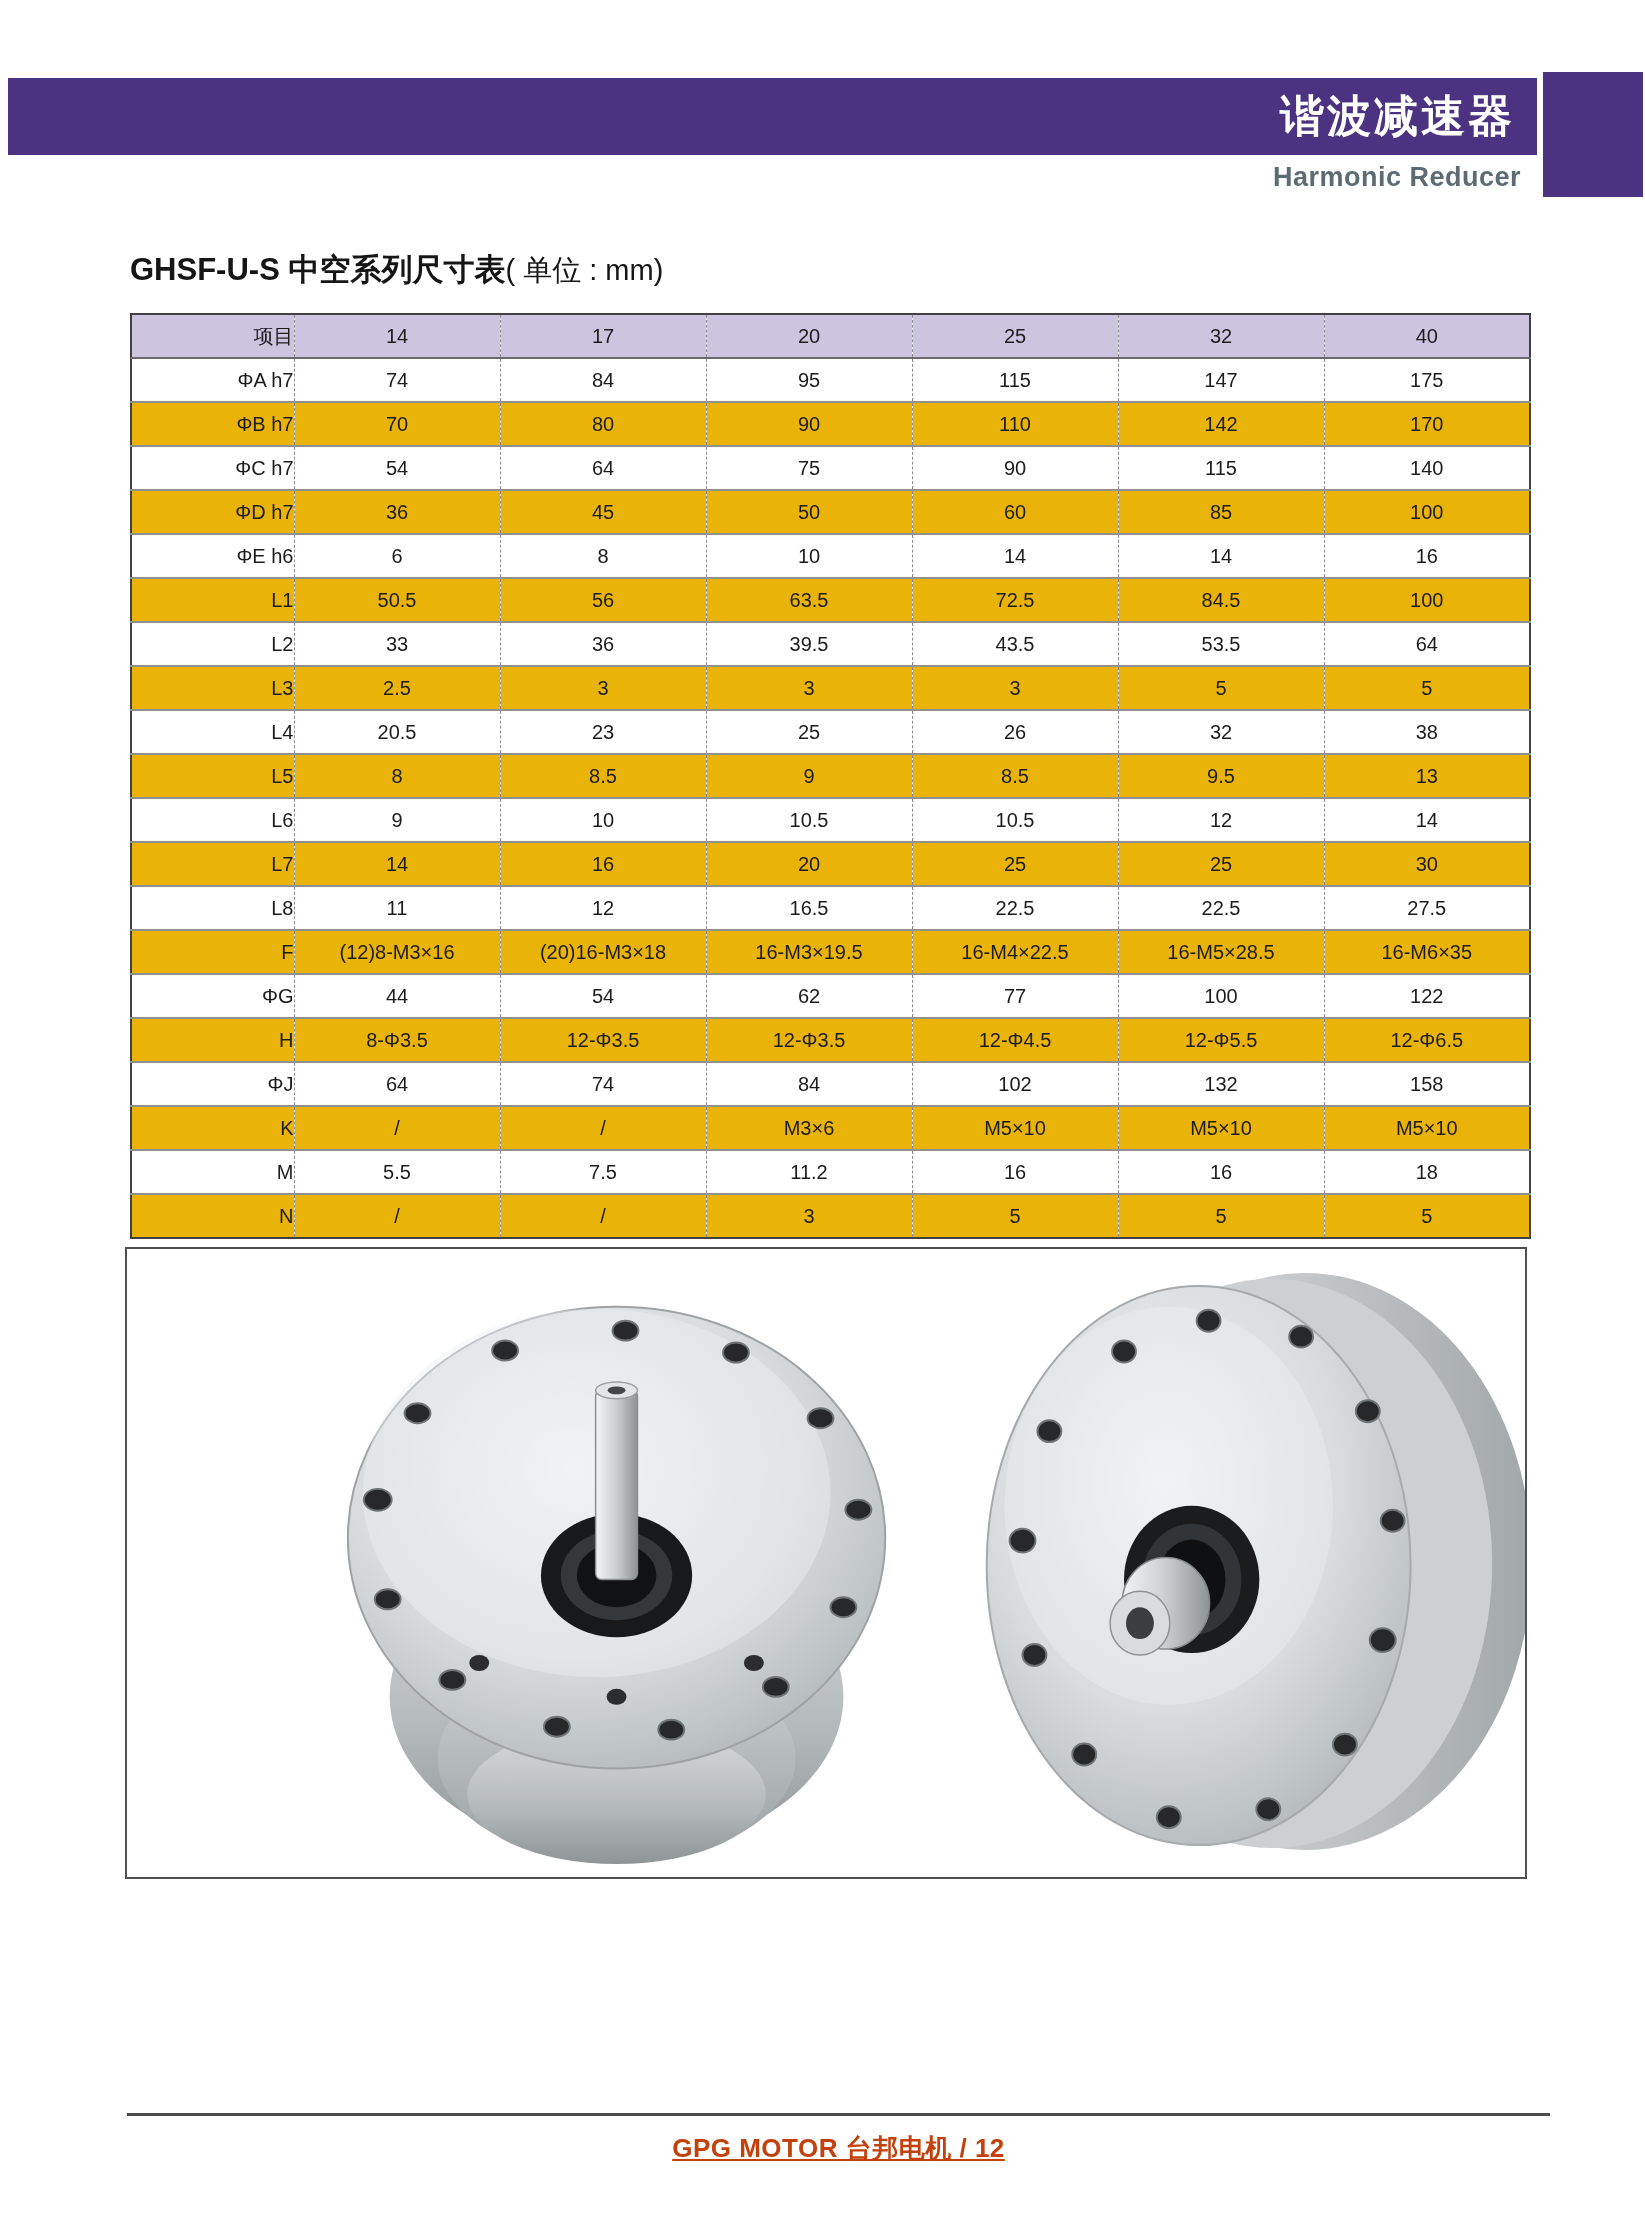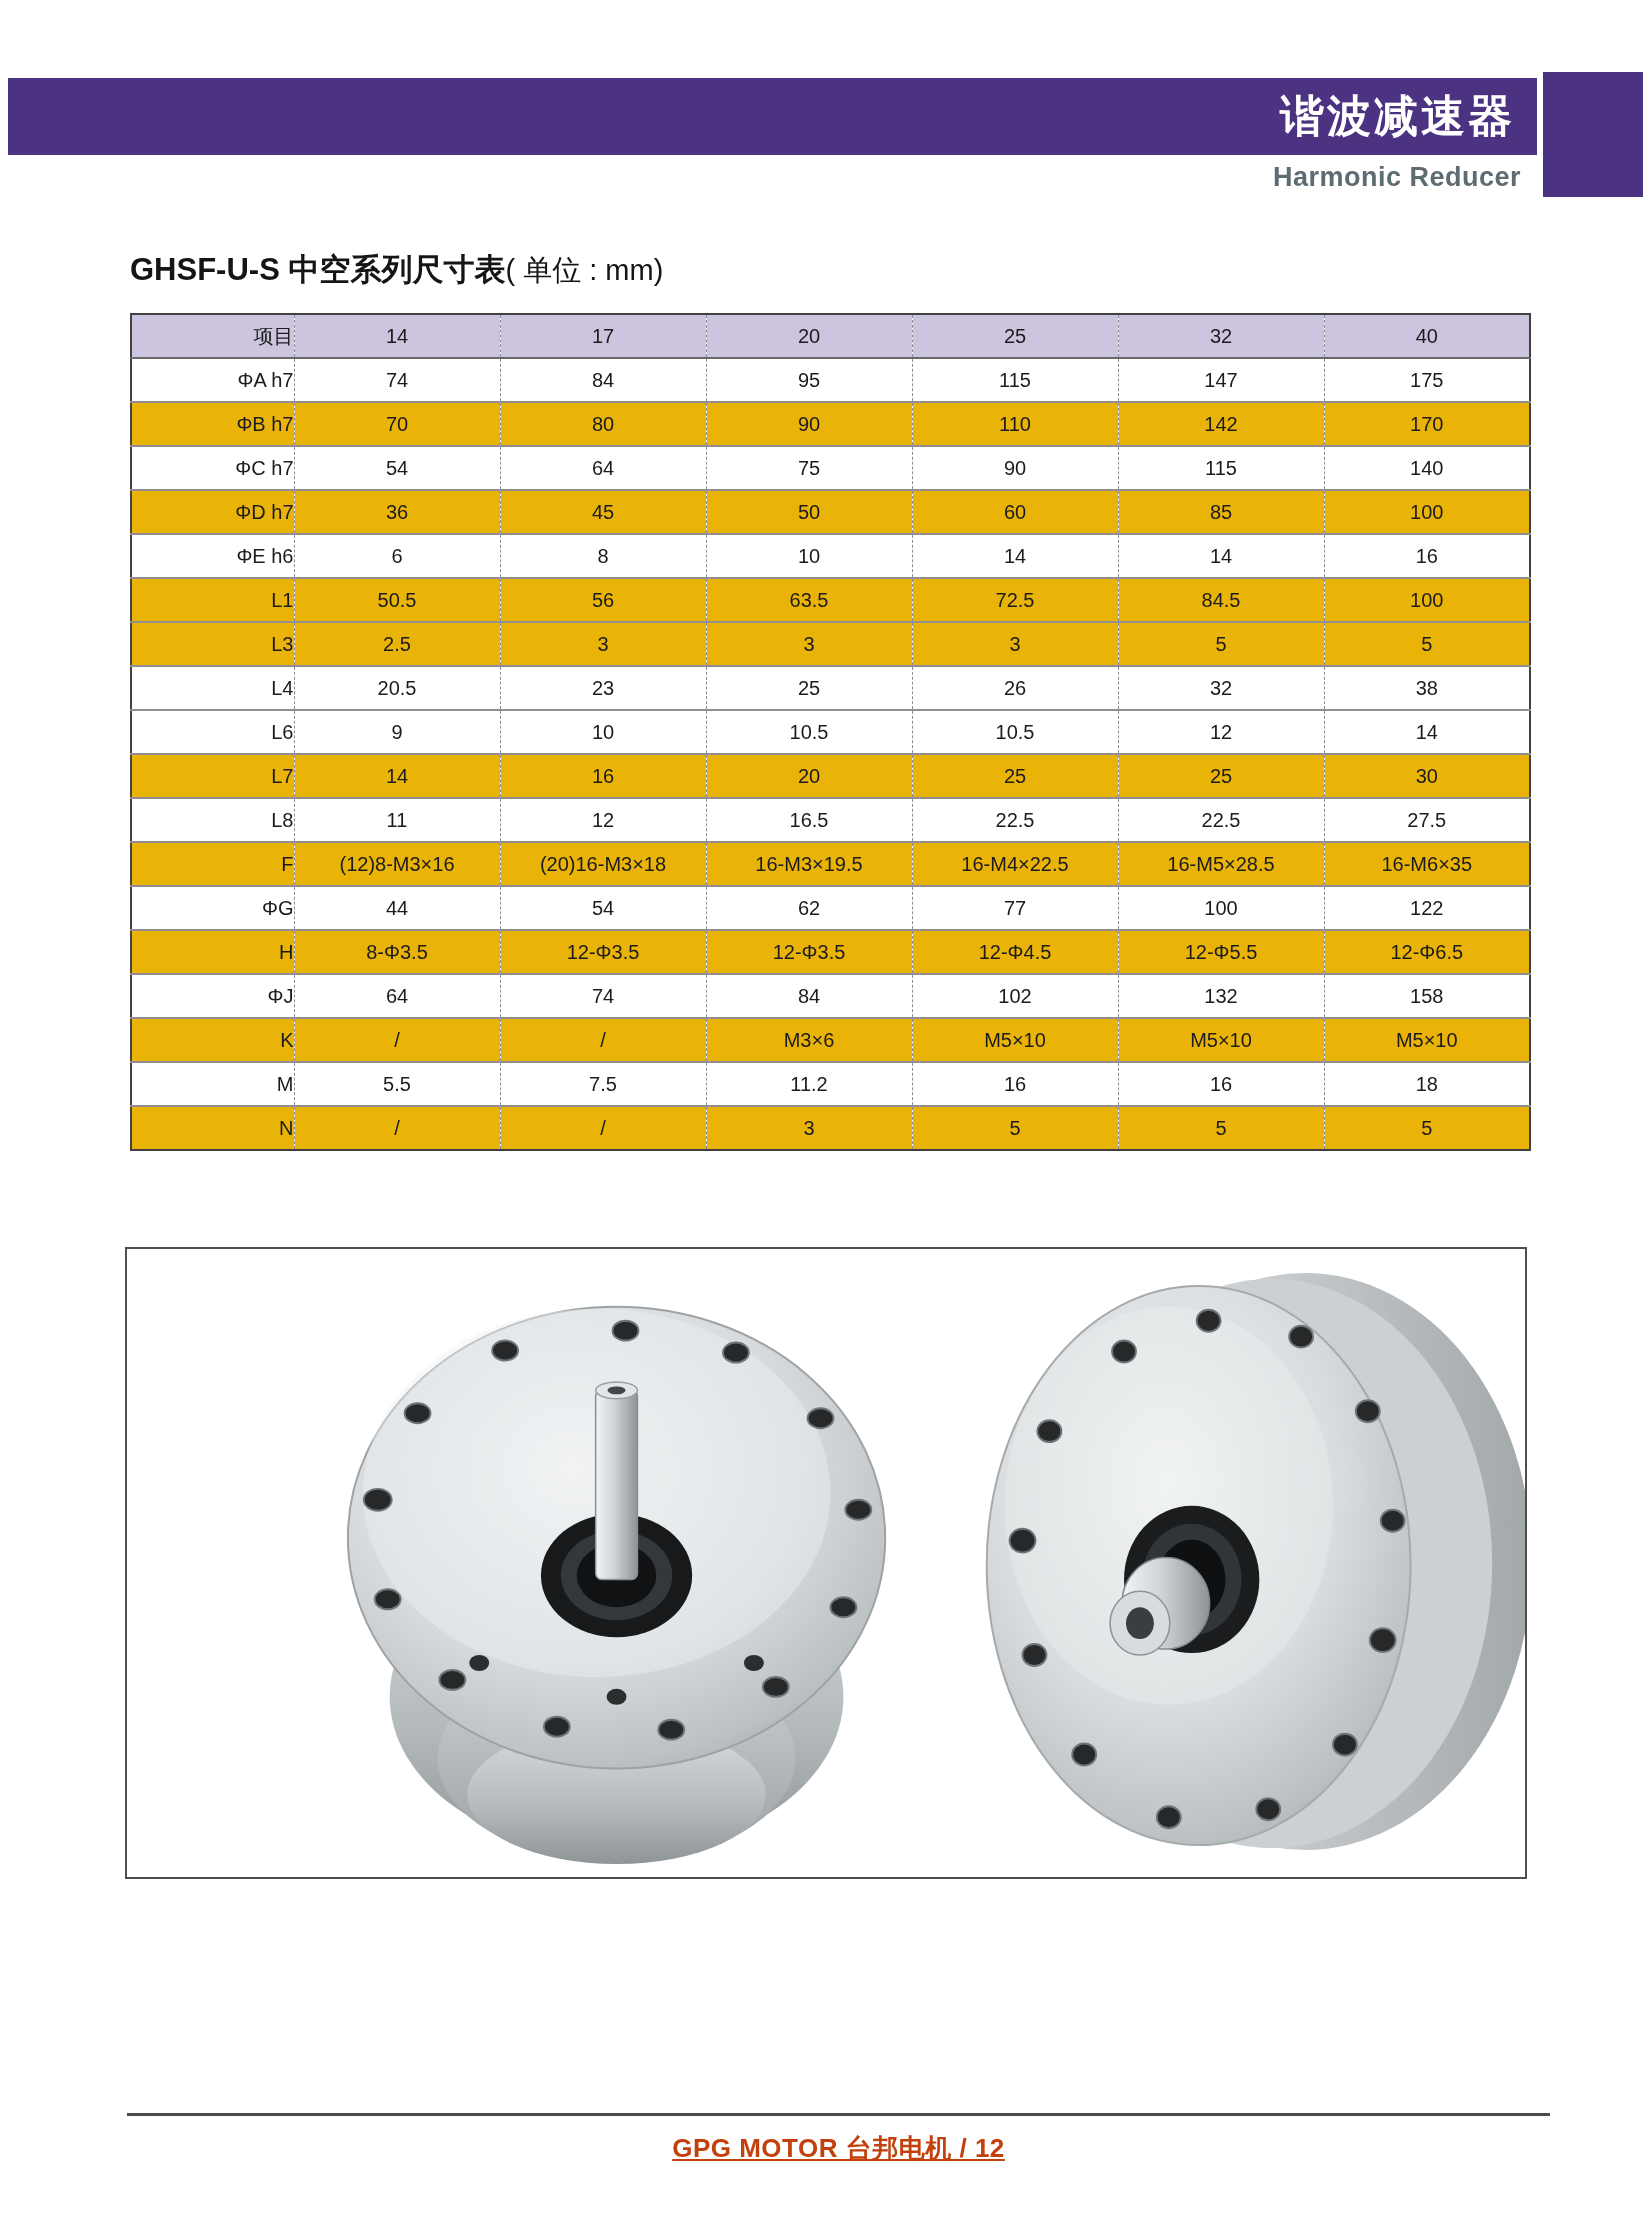--- a/index.html
+++ b/index.html
@@ -138,37 +138,55 @@
         </tr>
         <tr class="alt">
           <td class="first">L1</td>
           <td>50.5</td>
           <td>56</td>
           <td>63.5</td>
           <td>72.5</td>
           <td>84.5</td>
           <td>100</td>
         </tr>
+        <tr>
+          <td class="first">L2</td>
+          <td>33</td>
+          <td>36</td>
+          <td>39.5</td>
+          <td>43.5</td>
+          <td>53.5</td>
+          <td>64</td>
+        </tr>
         <tr class="alt">
           <td class="first">L3</td>
           <td>2.5</td>
           <td>3</td>
           <td>3</td>
           <td>3</td>
           <td>5</td>
           <td>5</td>
         </tr>
         <tr>
           <td class="first">L4</td>
           <td>20.5</td>
           <td>23</td>
           <td>25</td>
           <td>26</td>
           <td>32</td>
           <td>38</td>
+        </tr>
+        <tr class="alt">
+          <td class="first">L5</td>
+          <td>8</td>
+          <td>8.5</td>
+          <td>9</td>
+          <td>8.5</td>
+          <td>9.5</td>
+          <td>13</td>
         </tr>
         <tr>
           <td class="first">L6</td>
           <td>9</td>
           <td>10</td>
           <td>10.5</td>
           <td>10.5</td>
           <td>12</td>
           <td>14</td>
         </tr>

